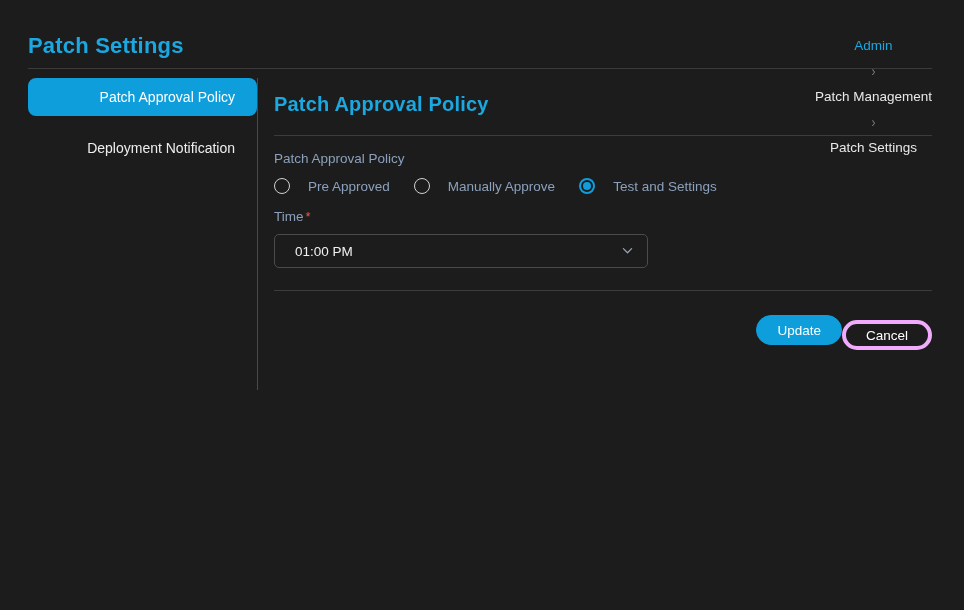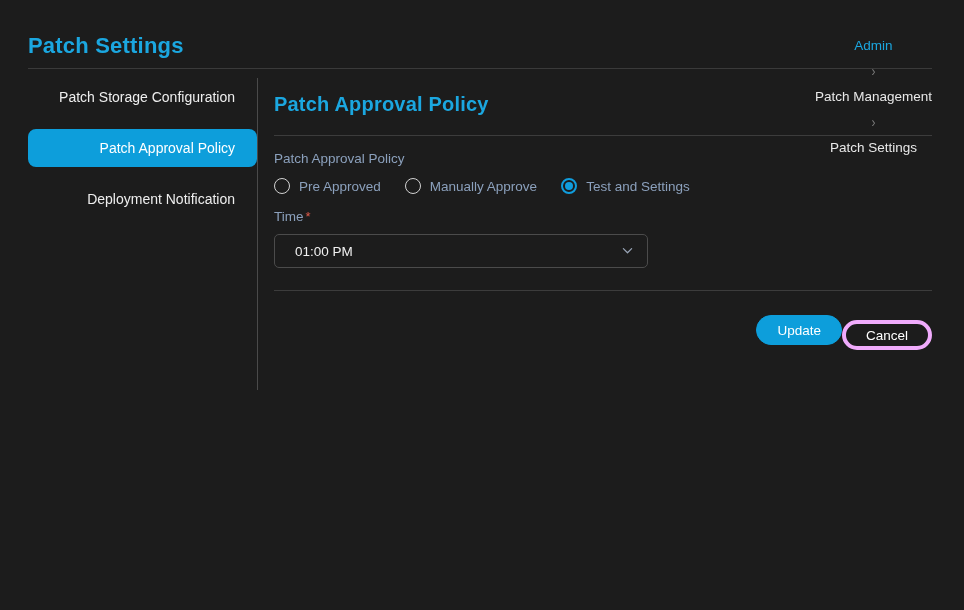--- a/index.html
+++ b/index.html
@@ -173,21 +173,21 @@
     position: absolute;
     left: 50%;
     top: 50%;
     transform: translate(-50%, -50%);
     width: 8px;
     height: 8px;
     border-radius: 50%;
     background: #109ddd;
   }
   .radio-label {
-    margin-left: 9px;
+    margin-left: 18px;
     font-size: 13.5px;
     color: #8ba0bc;
   }
 
   
   .select-box {
     position: relative;
     margin-top: 10px;
     width: 374px;
     height: 34px;
@@ -256,23 +256,20 @@
       <span class="crumb-sep">›</span>
       <span class="crumb-text">Patch Management</span>
       <span class="crumb-sep">›</span>
       <span class="crumb-text">Patch Settings</span>
     </div>
 
     <div class="header-divider"></div>
   </div>
 
   <div class="sidebar">
-    <div class="nav-item">
-      <span>Patch Storage Configuration</span>
-    </div>
     <div class="nav-item active">
       <span>Patch Approval Policy</span>
     </div>
     <div class="nav-item">
       <span>Deployment Notification</span>
     </div>
   </div>
   <div class="sidebar-divider"></div>
 
   <div class="content">

